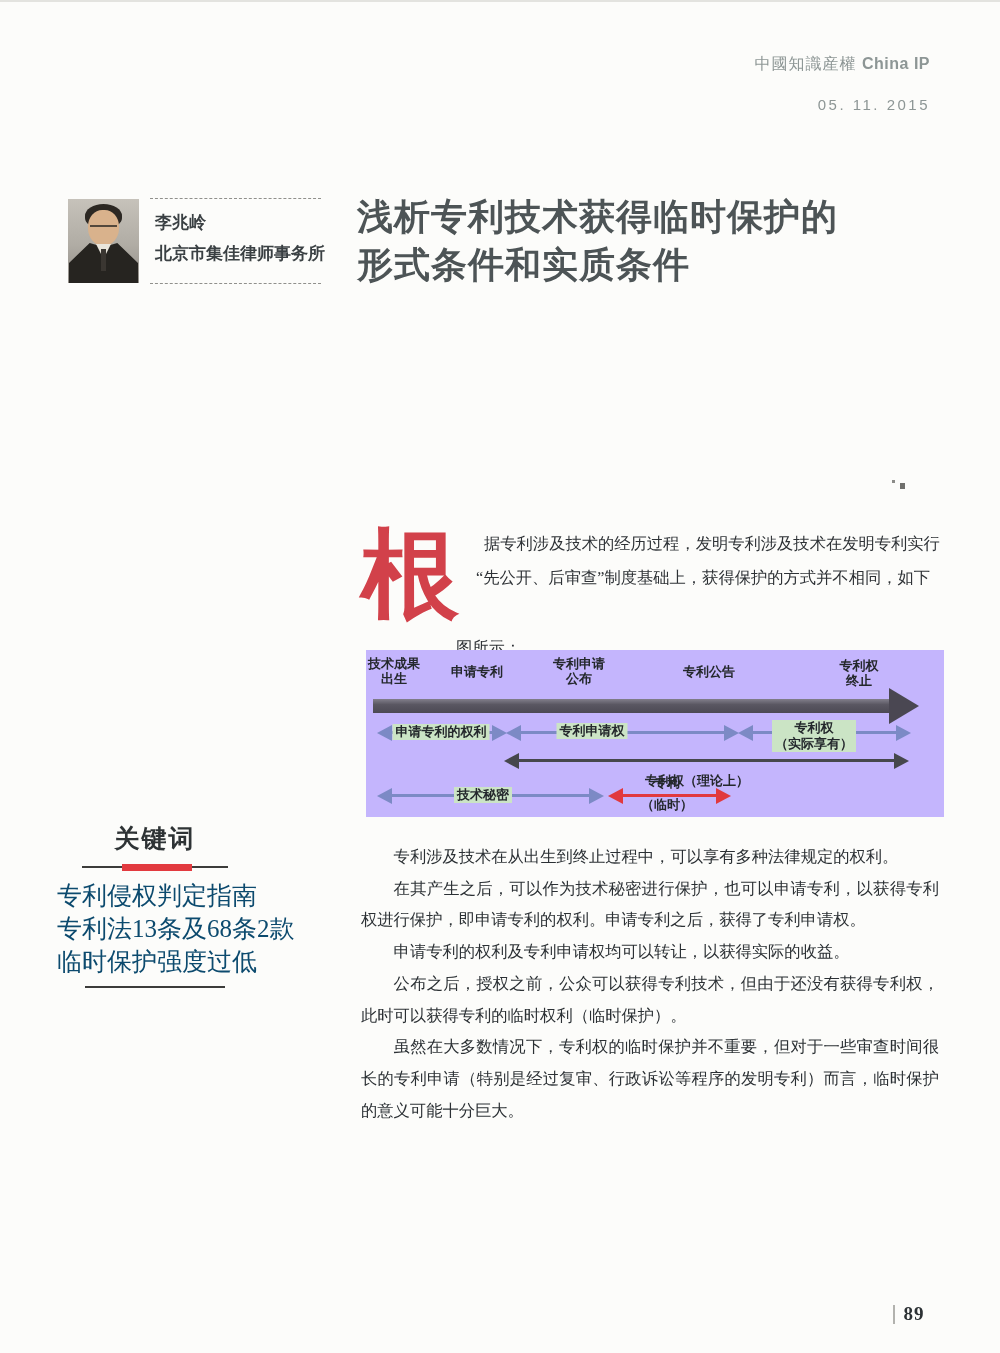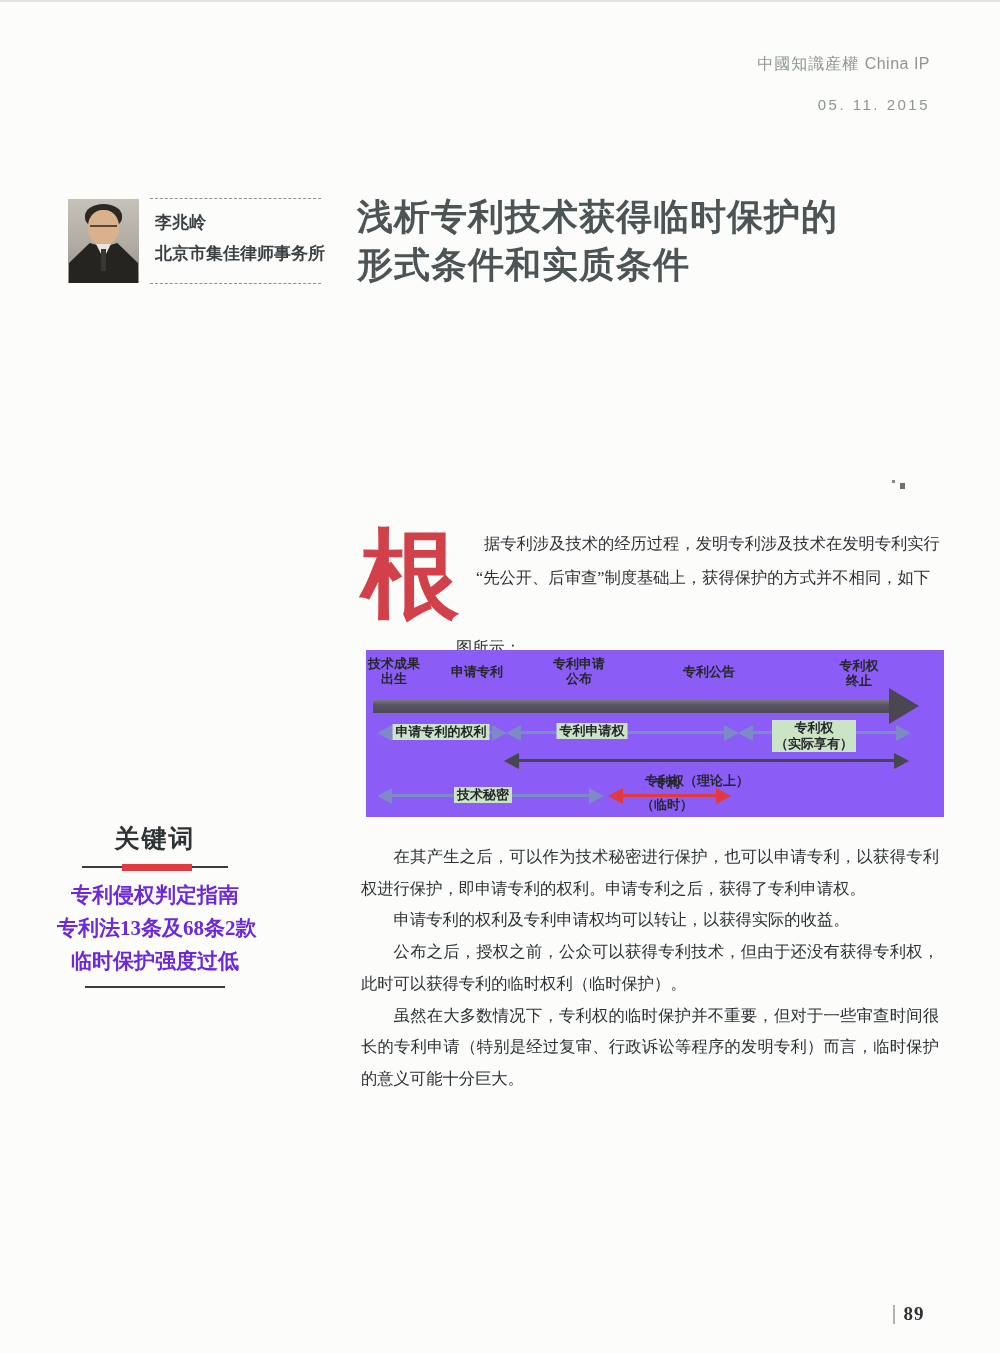--- a/index.html
+++ b/index.html
@@ -6,21 +6,21 @@
   html,body { background:#e9e9e6; }
   .page {
     position:relative; width:1000px; height:1353px; margin:0 auto;
     background:#fcfcfa; overflow:hidden;
     font-family:"Liberation Sans","DejaVu Sans",sans-serif;
     border-top:2px solid #e3e3df;
   }
   
   .hdr { position:absolute; right:70px; top:52px; text-align:right; color:#8d9695; }
   .hdr .brand { font-size:16px; letter-spacing:1px; white-space:nowrap; }
-  .hdr .brand b { font-weight:normal; letter-spacing:0.5px; }
+  .hdr .brand b { font-weight:bold; letter-spacing:0.5px; }
   .hdr .date { font-size:15px; letter-spacing:2.5px; margin-top:21px; }
   
   .photo { position:absolute; left:68px; top:197px; width:71px; height:84px;
     background:linear-gradient(180deg,#c6c2ba 0%,#b0aca4 55%,#918d87 100%); overflow:hidden; }
   .photo .hair  { position:absolute; left:17px; top:5px;  width:37px; height:24px; background:#2c2823; border-radius:50% 50% 42% 42%; }
   .photo .head  { position:absolute; left:20px; top:11px; width:31px; height:36px; background:#d9b28c; border-radius:46% 46% 50% 50%; }
   .photo .glasses { position:absolute; left:22px; top:26px; width:27px; height:6px; border-top:2px solid #53483c; }
   .photo .suit  { position:absolute; left:1px;  top:44px; width:69px; height:40px; background:#262420;
                   clip-path:polygon(0 50%,30% 0,50% 10%,70% 0,100% 50%,100% 100%,0 100%); }
   .photo .shirt { position:absolute; left:28px; top:45px; width:15px; height:15px; background:#e9e5db;
@@ -35,21 +35,21 @@
     font-weight:800; color:#4d5456; letter-spacing:1px; }
   
   .dropcap { position:absolute; left:361px; top:524px; font-size:98px; line-height:1;
     font-weight:bold; color:#d2414a; font-family:"Liberation Serif","DejaVu Serif",serif; }
   .intro { position:absolute; font-size:16.3px; color:#2e3236; white-space:nowrap;
     font-family:"Liberation Serif","DejaVu Serif",serif; }
   .intro.l1 { left:484px; top:531px; }
   .intro.l2 { left:476px; top:565px; }
   .intro.l3 { left:456px; top:599px;margin-top:36px; }
   
-  .dgm { position:absolute; left:366px; top:648px; width:578px; height:167px; background:#8b5cf6; }
+  .dgm { position:absolute; left:366px; top:648px; width:578px; height:167px; background:#c4b5fd; }
   .ms { position:absolute; font-size:13px; line-height:15px; font-weight:bold; color:#24282c; text-align:center; }
   .ms0 { left:0;    width:56px; top:6px;  }
   .ms1 { left:79px;  width:64px; top:14px; }
   .ms2 { left:181px; width:64px; top:6px;  }
   .ms3 { left:311px; width:64px; top:14px; }
   .ms4 { left:461px; width:64px; top:8px;  }
   .tl-body { position:absolute; left:7px; top:49px; width:518px; height:14px;
     background:linear-gradient(180deg,#827f8b 0%,#5a5762 40%,#4c4954 100%); }
   .tl-head { position:absolute; left:523px; top:38px; width:0; height:0;
     border-left:30px solid #4a4752; border-top:18px solid transparent; border-bottom:18px solid transparent; }
@@ -75,21 +75,21 @@
   .ld { left:331px; top:99px;margin-top:24px; }
   .le { left:117px; top:137px; }
   .lf1 { left:301px; top:125px; }
   .lf2 { left:301px; top:147px; }
   
   .kw { position:absolute; left:57px; top:820px; width:196px; text-align:center;
     font-family:"Liberation Serif","DejaVu Serif",serif; }
   .kw-head { font-size:25px; font-weight:bold; color:#2e3335; letter-spacing:2px; }
   .kw-rule { position:relative; width:146px; margin:11px auto 0; border-top:2px solid #3c3c3a; }
   .kw-rule::after { content:""; position:absolute; left:40px; top:-4px; width:70px; height:7px; background:#e23a3f; }
-  .kw-items { margin-top:11px; font-size:21px; line-height:33px; font-weight:bold; color:#6d28d9; white-space:nowrap; }
+  .kw-items { margin-top:11px; font-size:25px; line-height:33px; font-weight:normal; color:#0c4a6e; white-space:nowrap; }
   .kw-rule2 { width:140px; margin:8px auto 0; border-top:2.5px solid #3c3c3a; }
   
   .body-col { position:absolute; left:361px; top:839px; width:578px;
     font-family:"Liberation Serif","DejaVu Serif",serif;
     font-size:16.3px; line-height:31.7px; color:#2b3034; text-align:justify; }
   .body-col p { text-indent:2em; margin:0; }
   
   .pageno { position:absolute; left:893px; top:1301px; display:flex; align-items:center;
     font-family:"Liberation Serif","DejaVu Serif",serif; }
   .pageno .bar { width:1.5px; height:19px; background:#b2b2ae; margin-right:9px; }
@@ -205,20 +205,21 @@
     <div class="kw-rule"></div>
     <div class="kw-items">
       <div>专利侵权判定指南</div>
       <div>专利法13条及68条2款</div>
       <div>临时保护强度过低</div>
     </div>
     <div class="kw-rule2"></div>
   </div>
 
   <div class="body-col">
+    <p>专利涉及技术在从出生到终止过程中，可以享有多种法律规定的权利。</p>
     <p>在其产生之后，可以作为技术秘密进行保护，也可以申请专利，以获得专利权进行保护，即申请专利的权利。申请专利之后，获得了专利申请权。</p>
     <p>申请专利的权利及专利申请权均可以转让，以获得实际的收益。</p>
     <p>公布之后，授权之前，公众可以获得专利技术，但由于还没有获得专利权，此时可以获得专利的临时权利（临时保护）。</p>
     <p>虽然在大多数情况下，专利权的临时保护并不重要，但对于一些审查时间很长的专利申请（特别是经过复审、行政诉讼等程序的发明专利）而言，临时保护的意义可能十分巨大。</p>
   </div>
 
   <div class="pageno">
     <span class="bar"></span>
     <span class="num">89</span>
   </div>

